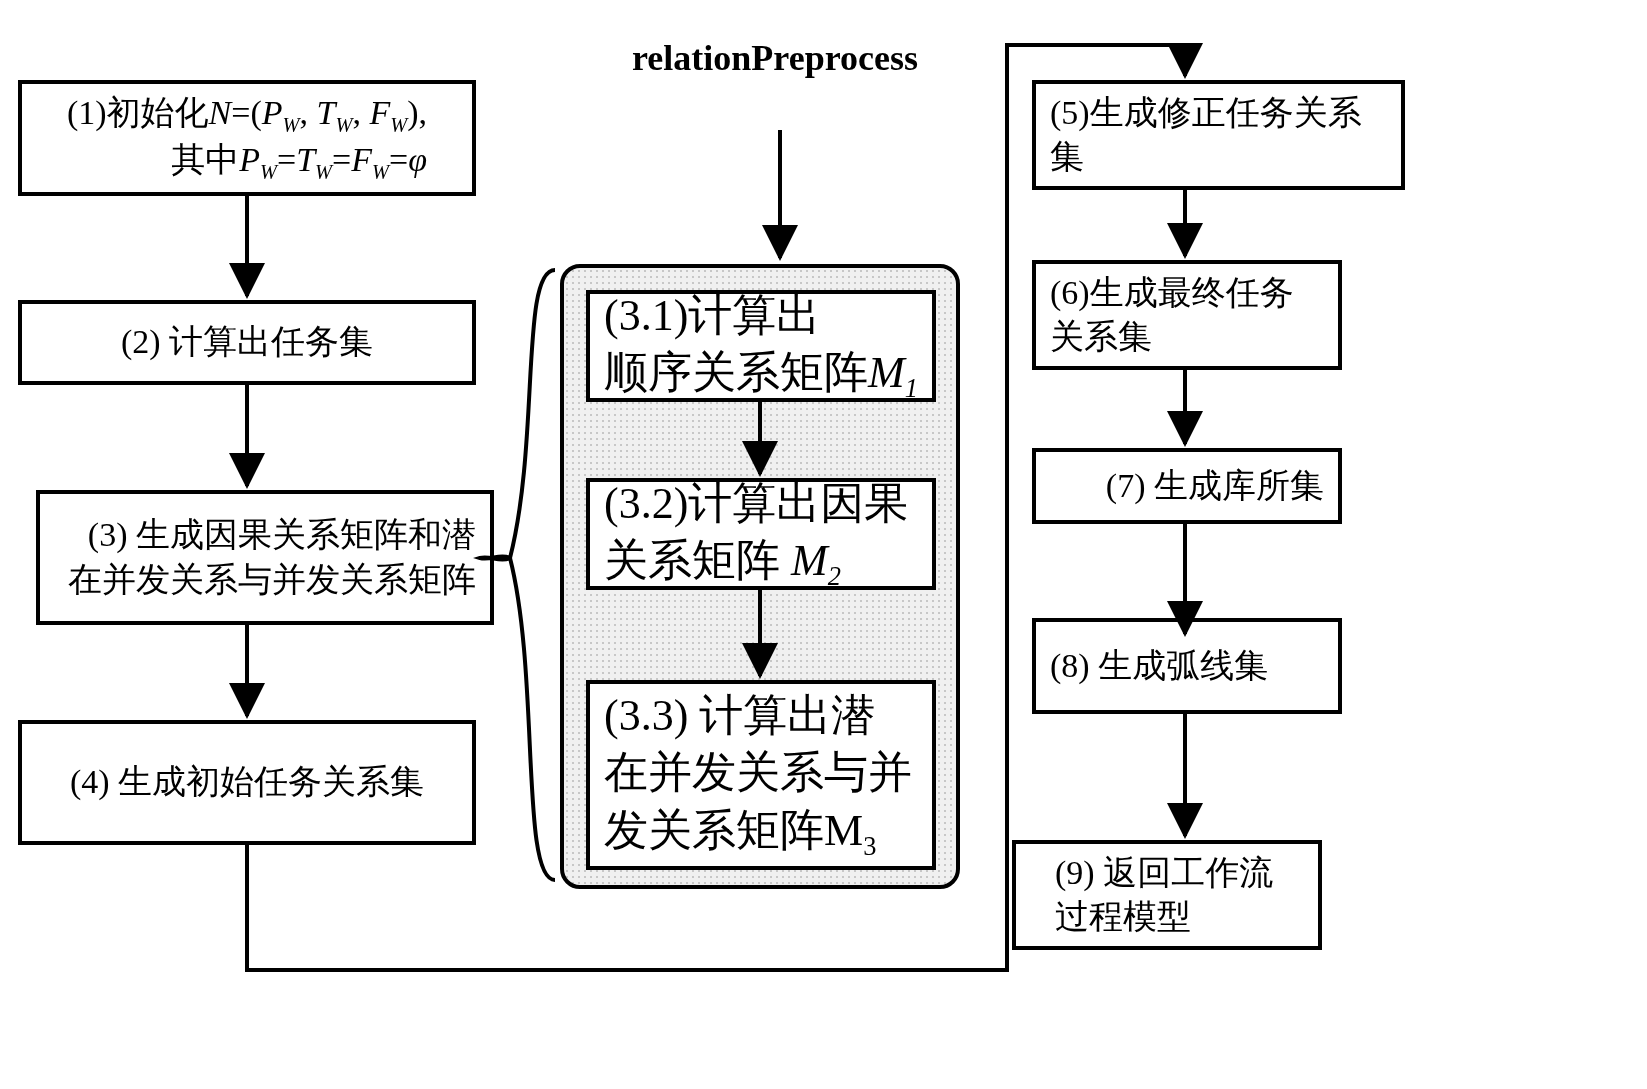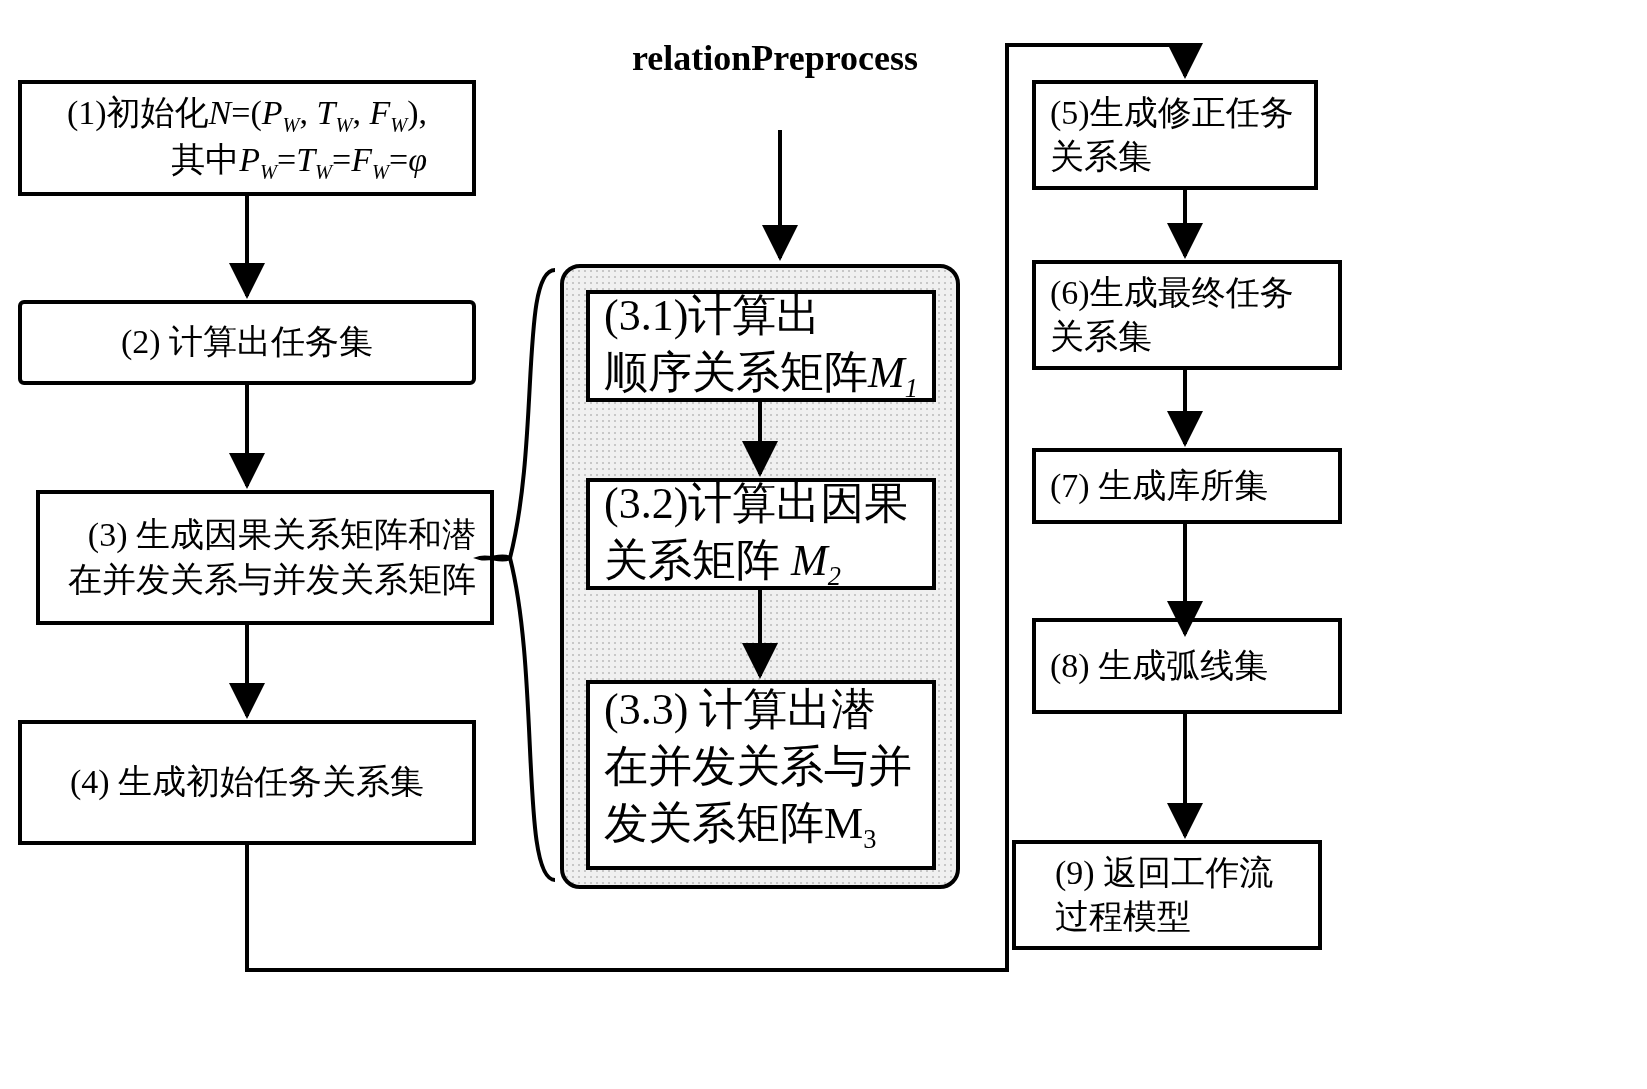--- a/index.html
+++ b/index.html
@@ -65,21 +65,21 @@
   .it  { font-style: italic; font-family: "Times New Roman", serif; }
   .sub { font-size: 0.6em; vertical-align: sub; font-style: italic; font-family: "Times New Roman", serif; }
 </style>
 </head>
 <body>
 
 <div class="box box-center" style="left:18px; top:80px; width:458px; height:116px;">
   <span>(1)初始化<span class="it">N</span>=(<span class="it">P</span><span class="sub">W</span>, <span class="it">T</span><span class="sub">W</span>, <span class="it">F</span><span class="sub">W</span>),<br>其中<span class="it">P</span><span class="sub">W</span>=<span class="it">T</span><span class="sub">W</span>=<span class="it">F</span><span class="sub">W</span>=<span class="it">φ</span></span>
 </div>
 
-<div class="box box-center" style="left:18px; top:300px; width:458px; height:85px;border-radius:6px;">
+<div class="box box-center" style="left:18px; top:300px; width:458px; height:85px;">
   <span>(2) 计算出任务集</span>
 </div>
 
 <div class="box box-center" style="left:36px; top:490px; width:458px; height:135px;">
   <span>(3) 生成因果关系矩阵和潜在并发关系与并发关系矩阵</span>
 </div>
 
 <div class="box box-center" style="left:18px; top:720px; width:458px; height:125px;">
   <span>(4) 生成初始任务关系集</span>
 </div>
@@ -87,33 +87,33 @@
 <div class="sub-panel" style="left:560px; top:264px; width:400px; height:625px;"></div>
 
 <div class="sub-box" style="left:586px; top:290px; width:350px; height:112px;">
   <span>(3.1)计算出<br>顺序关系矩阵<span class="it">M</span><span class="sub">1</span></span>
 </div>
 
 <div class="sub-box" style="left:586px; top:478px; width:350px; height:112px;">
   <span>(3.2)计算出因果关系矩阵 <span class="it">M</span><span class="sub">2</span></span>
 </div>
 
-<div class="sub-box" style="left:586px; top:680px; width:350px; height:190px;align-items:flex-end;">
+<div class="sub-box" style="left:586px; top:680px; width:350px; height:190px;">
   <span>(3.3) 计算出潜在并发关系与并发关系矩阵M<span class="sub" style="font-style:normal;font-family:inherit;">3</span></span>
 </div>
 
-<div class="box box-left" style="left:1032px; top:80px; width:286px; height:110px;">
+<div class="box box-left" style="left:1032px; top:80px; width:373px; height:110px;">
   <span>(5)生成修正任务关系集</span>
 </div>
 
 <div class="box box-left" style="left:1032px; top:260px; width:310px; height:110px;">
   <span>(6)生成最终任务关系集</span>
 </div>
 
-<div class="box box-left" style="left:1032px; top:448px; width:310px; height:76px;">
+<div class="box box-left" style="left:1032px; top:448px; width:310px; height:76px;justify-content:flex-end;">
   <span>(7) 生成库所集</span>
 </div>
 
 <div class="box box-left" style="left:1032px; top:618px; width:310px; height:96px;">
   <span>(8) 生成弧线集</span>
 </div>
 
 <div class="box box-left" style="left:1012px; top:840px; width:310px; height:110px;padding-left:39px;">
   <span>(9) 返回工作流过程模型</span>
 </div>

